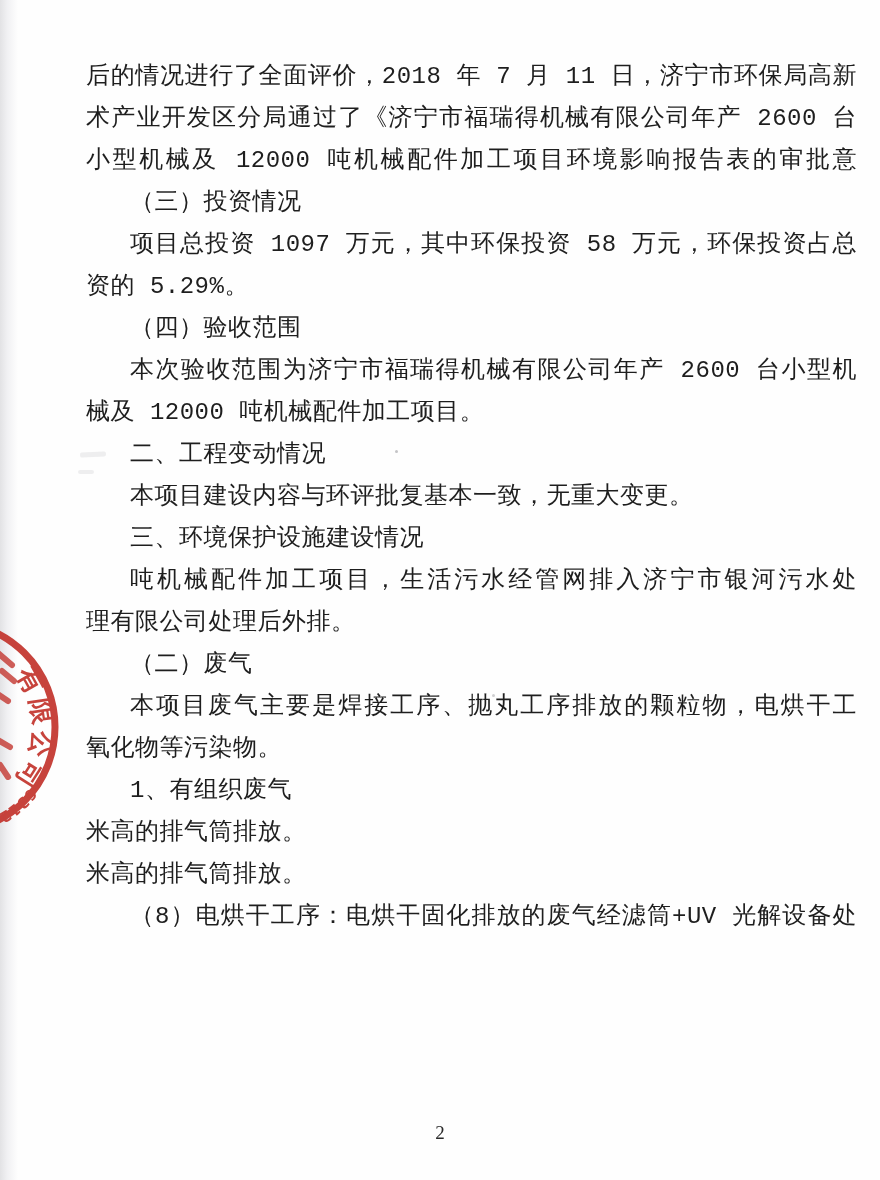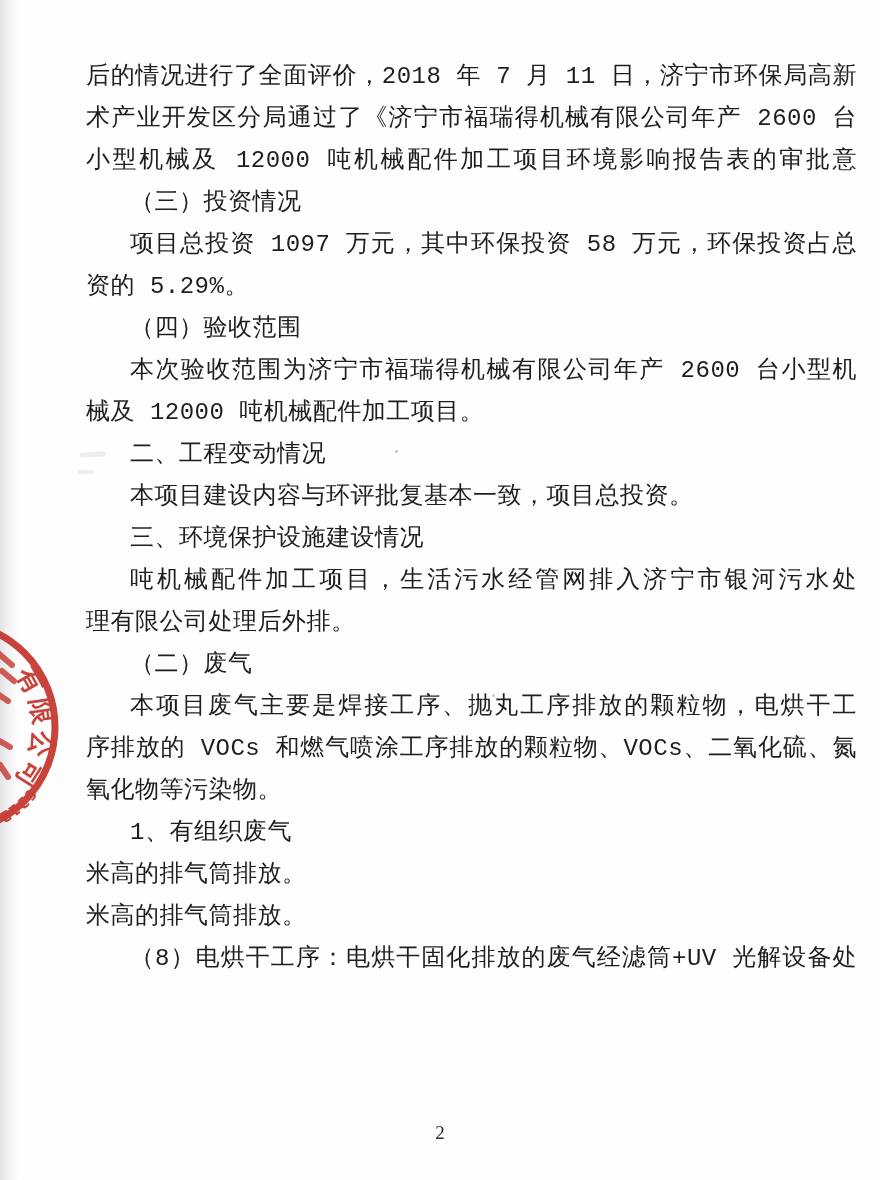--- a/index.html
+++ b/index.html
@@ -101,27 +101,26 @@
       <div class="line fill">后的情况进行了全面评价，2018 年 7 月 11 日，济宁市环保局高新技</div>
       <div class="line fill">术产业开发区分局通过了《济宁市福瑞得机械有限公司年产 2600 台</div>
       <div class="line fill">小型机械及 12000 吨机械配件加工项目环境影响报告表的审批意见》。</div>
       <div class="line indent">（三）投资情况</div>
       <div class="line indent fill">项目总投资 1097 万元，其中环保投资 58 万元，环保投资占总投</div>
       <div class="line">资的 5.29%。</div>
       <div class="line indent">（四）验收范围</div>
       <div class="line indent fill">本次验收范围为济宁市福瑞得机械有限公司年产 2600 台小型机</div>
       <div class="line">械及 12000 吨机械配件加工项目。</div>
       <div class="line indent">二、工程变动情况</div>
-      <div class="line indent">本项目建设内容与环评批复基本一致，项目总投资。</div>
+      <div class="line indent">本项目建设内容与环评批复基本一致，无重大变更。</div>
       <div class="line indent">三、环境保护设施建设情况</div>
       <div class="line indent fill">吨机械配件加工项目，生活污水经管网排入济宁市银河污水处</div>
       <div class="line">理有限公司处理后外排。</div>
       <div class="line indent">（二）废气</div>
       <div class="line indent fill">本项目废气主要是焊接工序、抛丸工序排放的颗粒物，电烘干工</div>
-      <div class="line fill">序排放的 VOCs 和燃气喷涂工序排放的颗粒物、VOCs、二氧化硫、氮</div>
       <div class="line">氧化物等污染物。</div>
       <div class="line indent">1、有组织废气</div>
       <div class="line">米高的排气筒排放。</div>
       <div class="line">米高的排气筒排放。</div>
       <div class="line indent fill">（8）电烘干工序：电烘干固化排放的废气经滤筒+UV 光解设备处</div>
     </div>
 
   <div class="page-number">2</div>
 </div>
 

